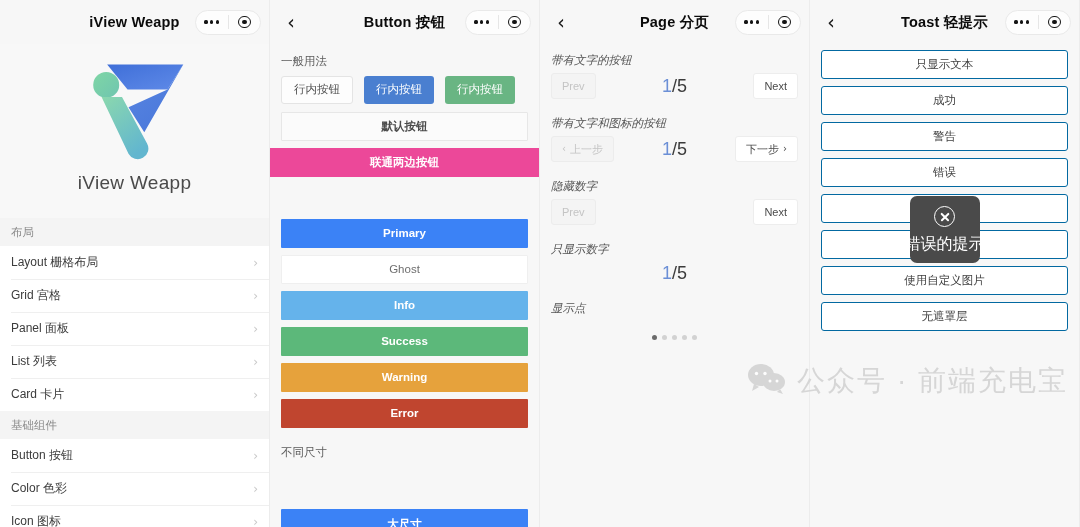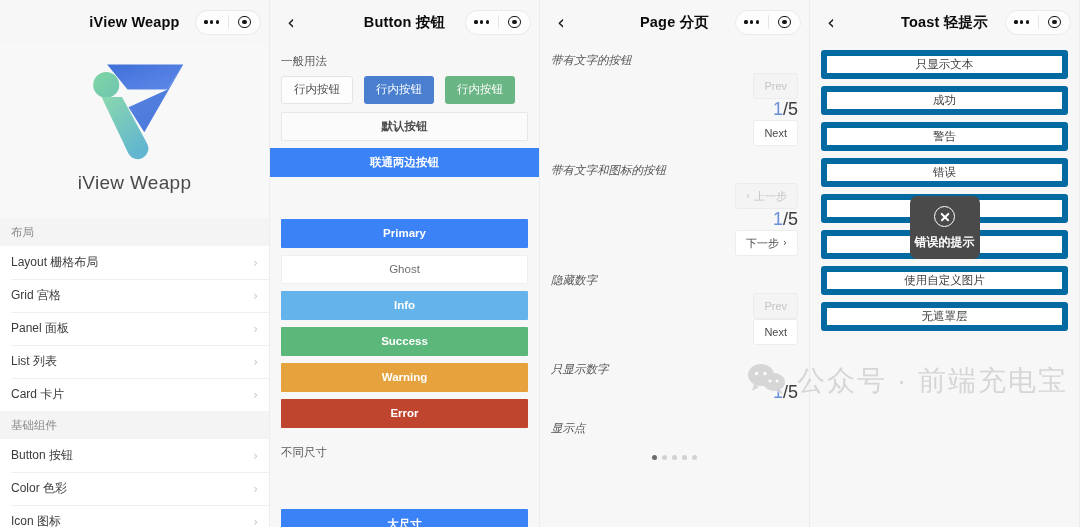--- a/index.html
+++ b/index.html
@@ -167,41 +167,40 @@
     border-radius:1px;
     display:flex; align-items:center; justify-content:center;
     font-size:11.5px;
     font-weight:bold;
     color:#ffffff;
     line-height:1;
   }
   .btn-block.wide { margin-left:0; margin-right:0; border-radius:0; }
   .bb-default { background:#fbfbfb; border:1px solid #e7e7e7; color:#4a4a4a; }
   .bb-ghost  { background:#ffffff; border:1px solid #efefef; color:#6e6e6e; font-weight:normal; }
-  .bb-longlink { background:#3b82f6; }
+  .bb-longlink { background:#ec4899; }
   .bb-primary { background:#3b82f6;margin-top:42px; }
   .bb-info    { background:#65b3eb; }
   .bb-success { background:#5cb87a; }
   .bb-warning { background:#e6a23c; }
   .bb-error   { background:#c0452f; }
   .btn-large { height:32px; }
 
   
   .p3 { background:#f7f7f7; }
   .pg-label {
     font-size:11.5px;
     color:#555555;
     padding:9px 11px 5px;
     font-style:italic;
   }
   .pager {
-    display:flex; align-items:flex-end;
+    display:flex; align-items:center;
     padding:0 11px 8px;
     min-height:30px;
-    flex-direction:column;
   }
   .pg-btn {
     height:26px;
     min-width:42px;
     padding:0 10px;
     border-radius:3px;
     font-size:11px;
     display:flex; align-items:center; justify-content:center;
     gap:4px;
     background:#ffffff;
@@ -231,21 +230,21 @@
   }
   .dots-row i.on { background:#6b6b6b; }
 
   
   .p4 { background:#f7f7f7; }
   .toast-cell {
     height:29px;
     margin:0 11px 7px;
     border-radius:3px;
     background:#ffffff;
-    border:6px solid #0369a1;
+    border:1px solid #0369a1;
     display:flex; align-items:center; justify-content:center;
     font-size:11.5px;
     color:#3f3f3f;
     line-height:1;
   }
   .toast-cell.first { margin-top:6px; }
   .toast-pop {
     position:absolute;
     left:50%; top:196px;
     transform:translateX(-50%);
@@ -269,24 +268,23 @@
     content:"";
     position:absolute;
     left:50%; top:50%;
     width:11px; height:1.7px;
     background:#ffffff;
     border-radius:1px;
   }
   .toast-pop .x-ring::before { transform:translate(-50%,-50%) rotate(45deg); }
   .toast-pop .x-ring::after  { transform:translate(-50%,-50%) rotate(-45deg); }
   .toast-pop .tmsg {
-    font-size:12px;
+    font-size:16px;
     color:#ffffff;
     white-space:nowrap;
-    font-weight:bold;
   }
 
   
   .watermark {
     position:absolute;
     right:12px; bottom:8px;
     display:flex; align-items:center;
     gap:10px;
     z-index:9;
     pointer-events:none;

